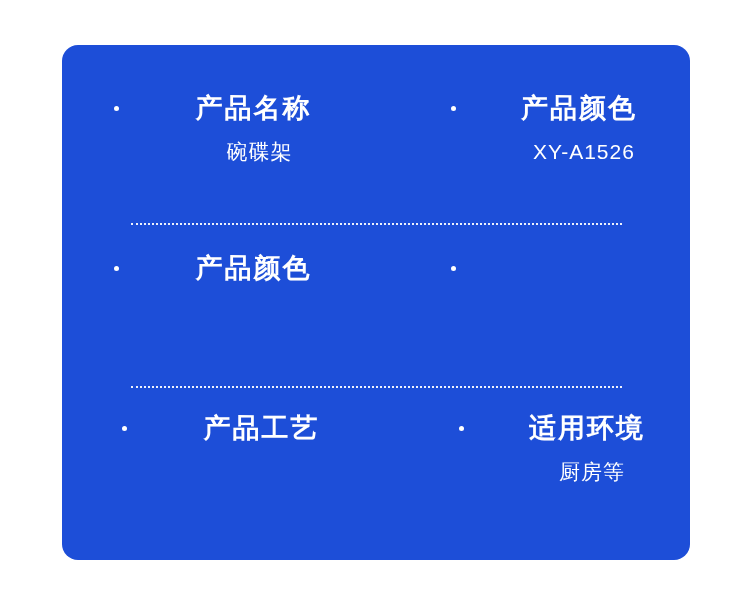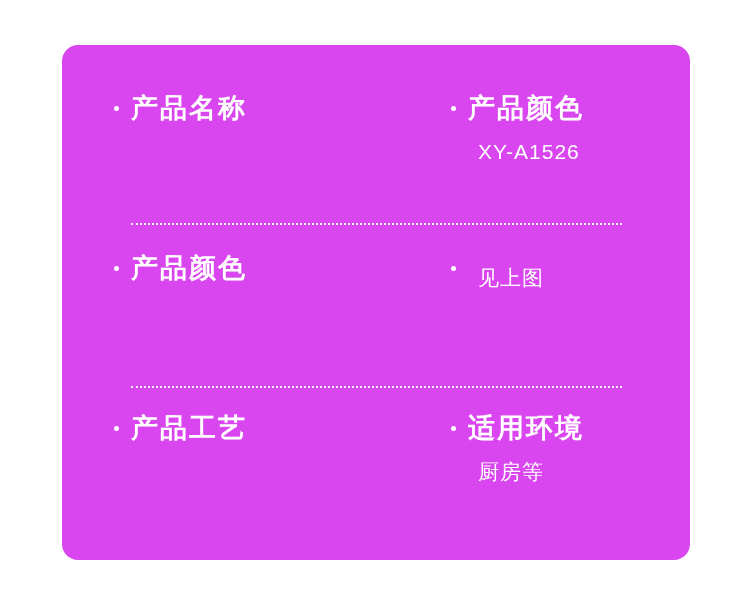--- a/index.html
+++ b/index.html
@@ -13,44 +13,45 @@
     font-family: "Liberation Sans", "DejaVu Sans", sans-serif;
     overflow: hidden;
   }
 
   .spec-card {
     position: absolute;
     left: 62px;
     top: 45px;
     width: 628px;
     height: 515px;
-    background: #d946ef;
+    background: #1d4ed8;
     border-radius: 16px;
     box-sizing: border-box;
+    text-align: center;
   }
 
   .spec-grid {
     position: absolute;
     left: 0;
     top: 0;
     width: 100%;
     height: 100%;
   }
 
   .spec-row {
     position: absolute;
     left: 0;
     width: 100%;
     height: 160px;
     display: flex;
   }
 
   .spec-row.row-0 { top: 46px; }
   .spec-row.row-1 { top: 206px; }
-  .spec-row.row-2 { top: 366px; }
+  .spec-row.row-2 { top: 366px; margin-left: 8px; }
 
   .spec-cell {
     width: 50%;
     box-sizing: border-box;
     position: relative;
   }
 
   .spec-cell.col-0 { padding-left: 69px; }
   .spec-cell.col-1 { padding-left: 92px; }
 
@@ -103,20 +104,21 @@
 
 <div class="spec-card">
   <div class="spec-grid">
 
     <div class="spec-row row-0">
       <div class="spec-cell col-0">
         <div class="cell-label">
           <span class="bullet-icon"></span>
           <span>产品名称</span>
         </div>
+        <div class="cell-value">碗碟架</div>
       </div>
       <div class="spec-cell col-1">
         <div class="cell-label">
           <span class="bullet-icon"></span>
           <span>产品颜色</span>
         </div>
         <div class="cell-value">XY-A1526</div>
       </div>
     </div>
 
@@ -126,21 +128,20 @@
       <div class="spec-cell col-0">
         <div class="cell-label">
           <span class="bullet-icon"></span>
           <span>产品颜色</span>
         </div>
       </div>
       <div class="spec-cell col-1">
         <div class="cell-label">
           <span class="bullet-icon"></span>
         </div>
-        <div class="cell-value">见上图</div>
       </div>
     </div>
 
     <div class="divider divider-1"></div>
 
     <div class="spec-row row-2">
       <div class="spec-cell col-0">
         <div class="cell-label">
           <span class="bullet-icon"></span>
           <span>产品工艺</span>

